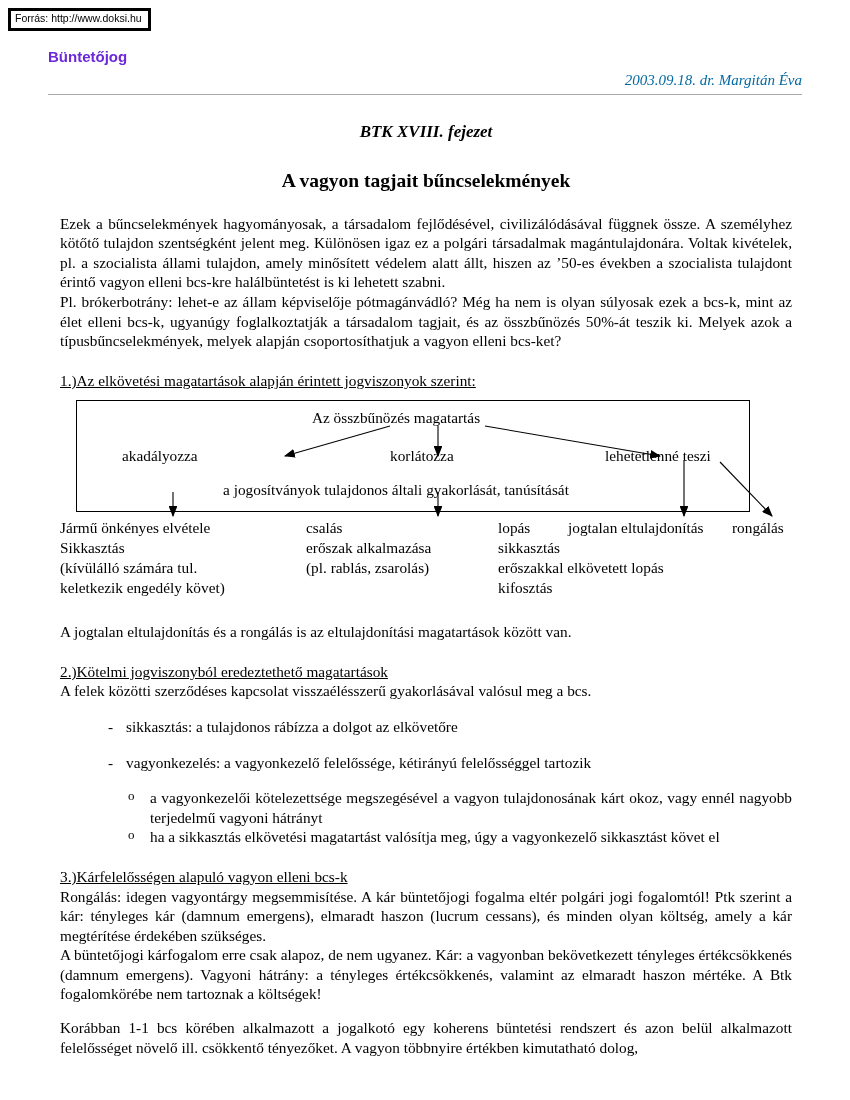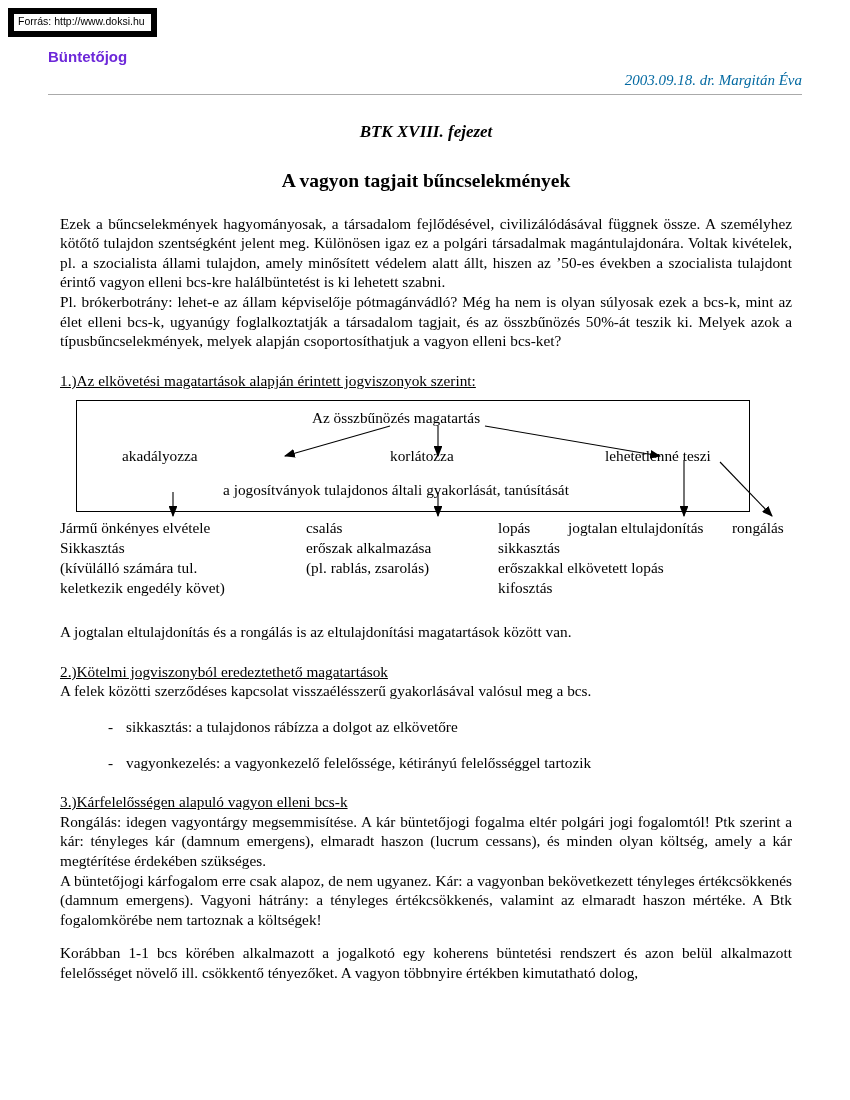--- a/index.html
+++ b/index.html
@@ -13,21 +13,21 @@
     font-family: "Liberation Serif", serif;
     color: #000000;
     position: relative;
     overflow: hidden;
   }
 
   .source-bar {
     position: absolute;
     top: 8px;
     left: 8px;
-    border: 6px solid #000000;
+    border: 3px solid #000000;
     background: #ffffff;
     font-family: "Liberation Sans", sans-serif;
     font-size: 10.5px;
     padding: 2px 6px 3px 4px;
     line-height: 1.1;
   }
 
   .page {
     position: absolute;
     top: 34px;
@@ -286,20 +286,24 @@
     </div>
 
     <p class="gap-md">A jogtalan eltulajdonítás és a rongálás is az eltulajdonítási magatartások között van.</p>
 
     <p class="underline-head">2.)Kötelmi jogviszonyból eredeztethető magatartások</p>
     <p>A felek közötti szerződéses kapcsolat visszaélésszerű gyakorlásával valósul meg a bcs.</p>
     <ul class="dash">
       <li>sikkasztás: a tulajdonos rábízza a dolgot az elkövetőre</li>
       <li>vagyonkezelés: a vagyonkezelő felelőssége, kétirányú felelősséggel tartozik</li>
     </ul>
+    <ul class="circ">
+      <li>a vagyonkezelői kötelezettsége megszegésével a vagyon tulajdonosának kárt okoz, vagy ennél nagyobb terjedelmű vagyoni hátrányt</li>
+      <li>ha a sikkasztás elkövetési magatartást valósítja meg, úgy a vagyonkezelő sikkasztást követ el</li>
+    </ul>
 
     <p class="underline-head">3.)Kárfelelősségen alapuló vagyon elleni bcs-k</p>
     <p>Rongálás: idegen vagyontárgy megsemmisítése. A kár büntetőjogi fogalma eltér polgári jogi fogalomtól! Ptk szerint a kár: tényleges kár (damnum emergens), elmaradt haszon (lucrum cessans), és minden olyan költség, amely a kár megtérítése érdekében szükséges.</p>
     <p>A büntetőjogi kárfogalom erre csak alapoz, de nem ugyanez. Kár: a vagyonban bekövetkezett tényleges értékcsökkenés (damnum emergens). Vagyoni hátrány: a tényleges értékcsökkenés, valamint az elmaradt haszon mértéke. A Btk fogalomkörébe nem tartoznak a költségek!</p>
     <p class="gap-md">Korábban 1-1 bcs körében alkalmazott a jogalkotó egy koherens büntetési rendszert és azon belül alkalmazott felelősséget növelő ill. csökkentő tényezőket. A vagyon többnyire értékben kimutatható dolog,</p>
 
   </div>
 </div>
 
 </body></html>

